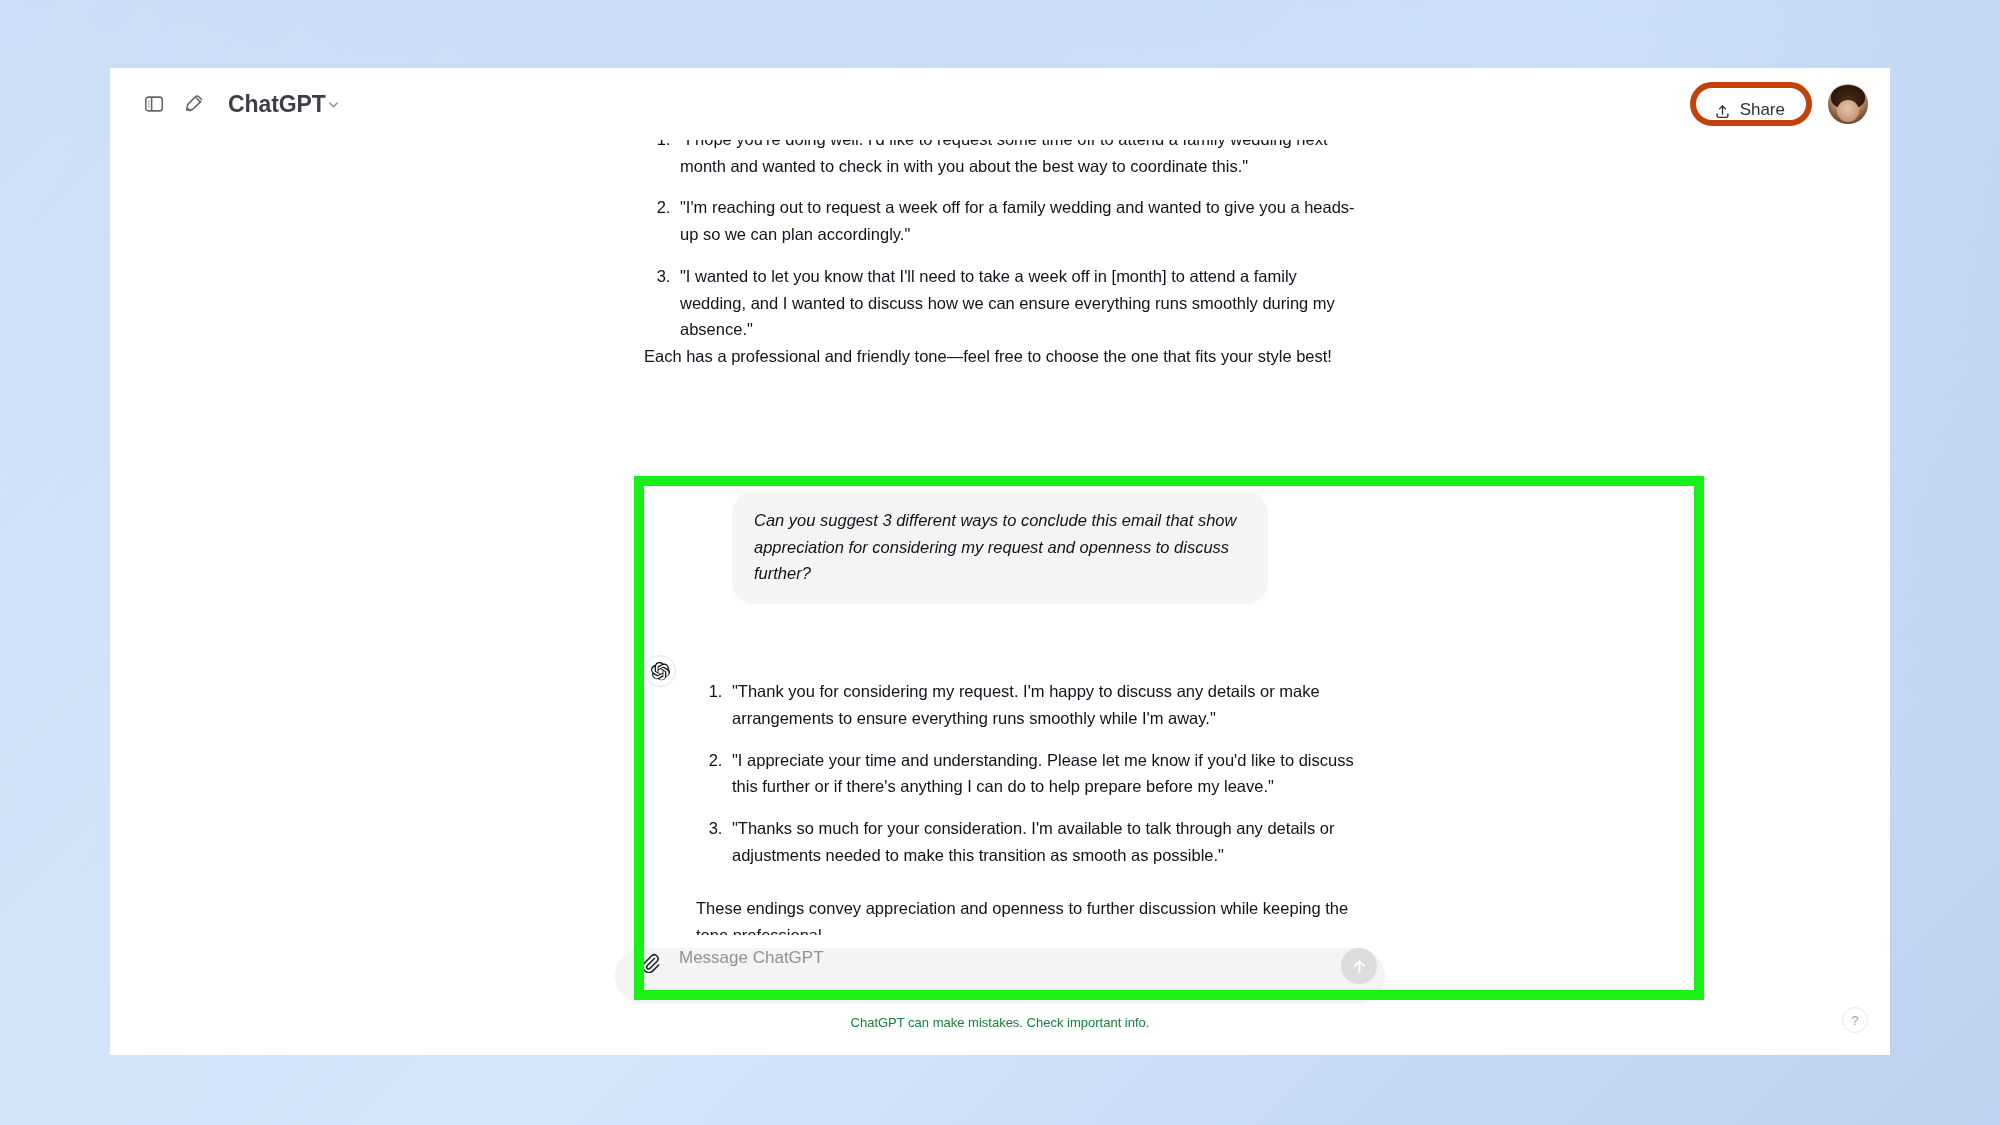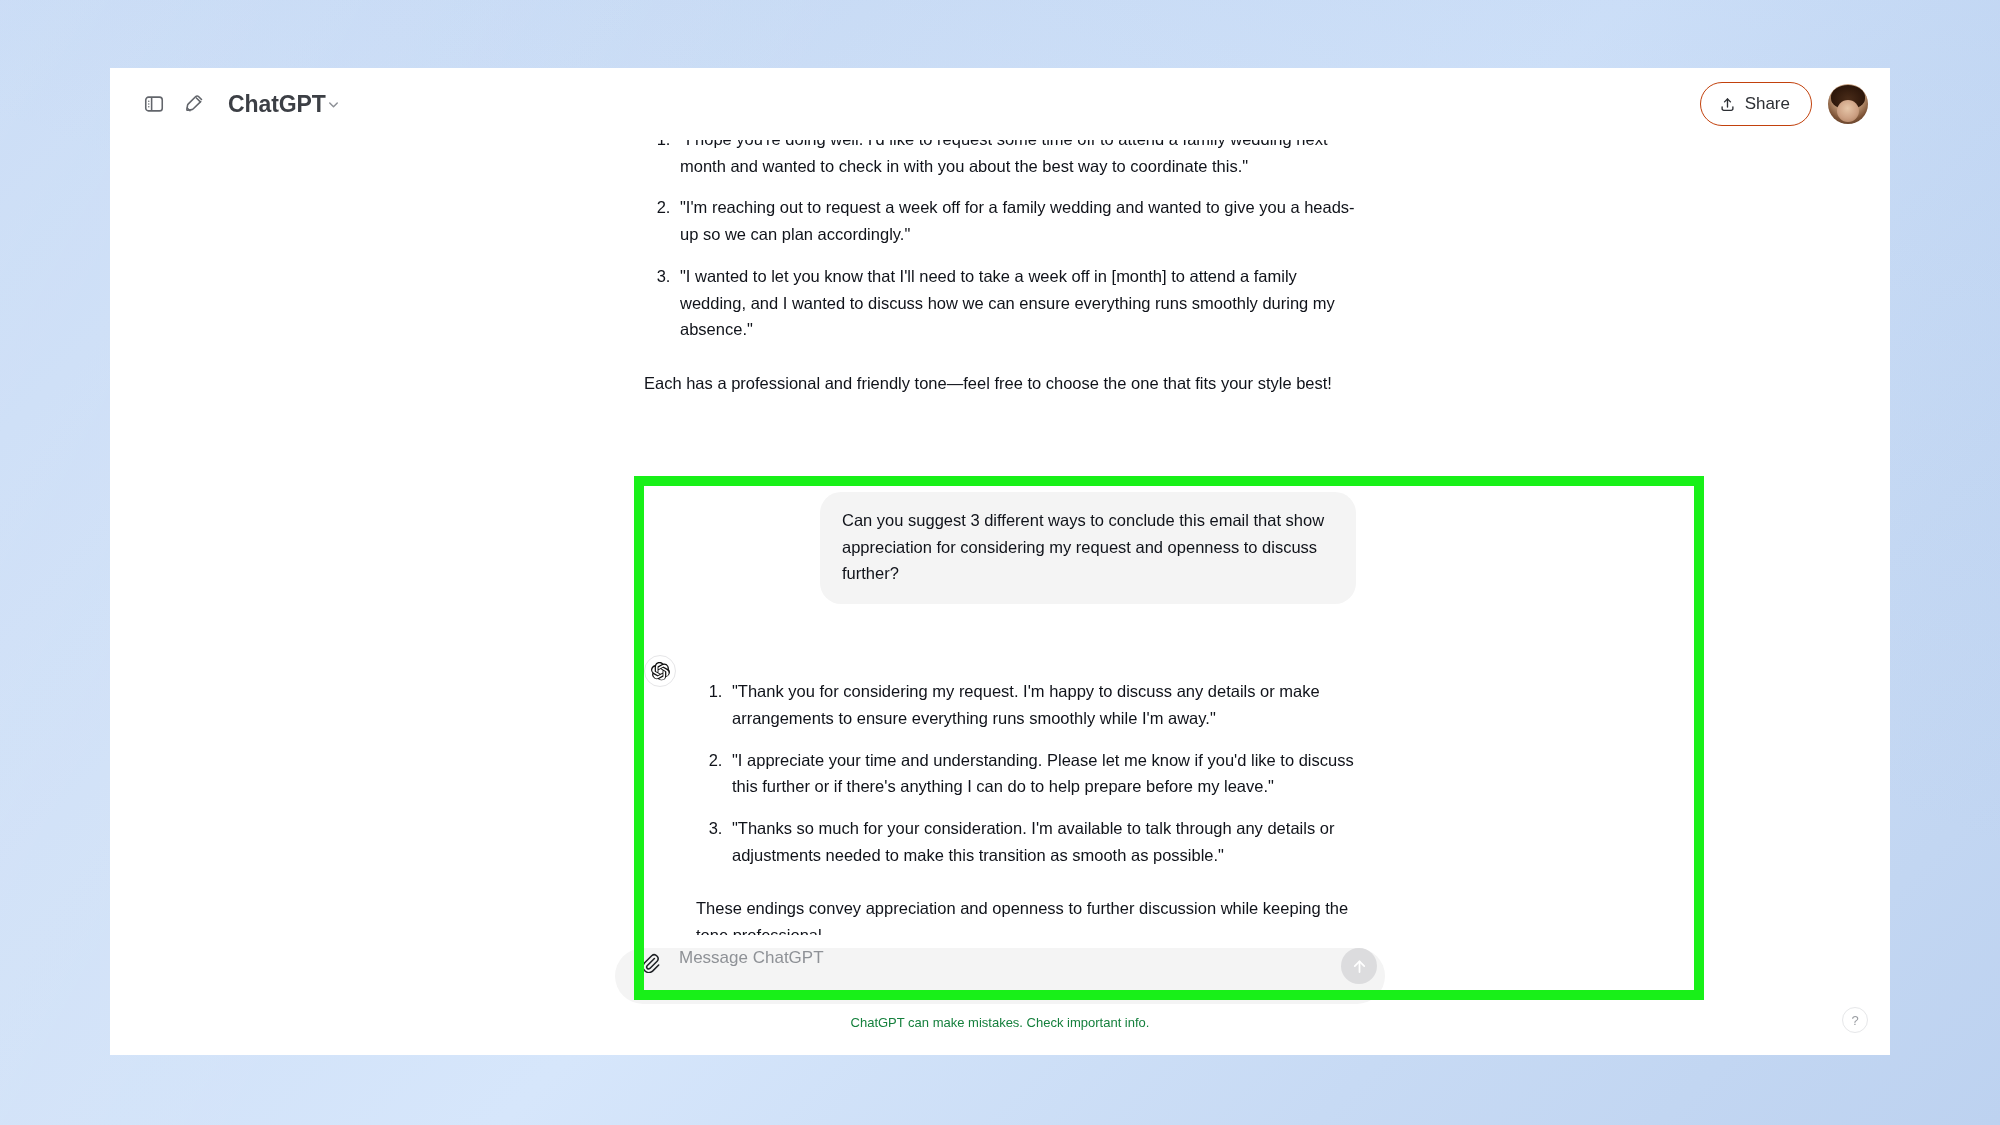--- a/index.html
+++ b/index.html
@@ -65,25 +65,25 @@
     font-weight: 600;
     color: #3c3f45;
     letter-spacing: -0.1px;
   }
   .topbar-title .chev { color: #8d9096; display: flex; }
 
   .topbar-spacer { flex: 1 1 auto; }
 
   .share-btn {
     display: flex;
-    align-items: center;
+    align-items: flex-end;
     gap: 9px;
     height: 44px;
     padding: 0 21px 0 18px;
-    border: 1px solid #c2410c;
+    border: 6px solid #c2410c;
     border-radius: 22px;
     background: #fff;
     font-size: 17px;
     font-weight: 500;
     color: #2c2f34;
   }
   .share-btn .up-ico { display: flex; color: #2c2f34; }
 
   .avatar {
     width: 40px; height: 40px;
@@ -154,21 +154,21 @@
     color: #10131a;
   }
 
   
   .prev-msg {
     position: absolute;
     left: 0;
     top: -14px;
     width: 712px;
   }
-  .prev-msg .para { margin-top: 27px; }
+  .prev-msg .para { }
 
   
   .highlight-box {
     position: absolute;
     left: 524px;
     top: 408px;
     width: 1070px;
     height: 524px;
     border: 10px solid #18f018;
     background: transparent;
@@ -179,21 +179,22 @@
   .turn-wrap {
     position: absolute;
     left: 0;
     top: 352px;
     width: 712px;
   }
 
   
   .user-row {
     display: flex;
-    justify-content: flex-end;
+    justify-content: center;
+    font-style: italic;
   }
   .user-bubble {
     max-width: 536px;
     background: #f4f4f4;
     border-radius: 21px;
     padding: 15px 22px 17px 22px;
     font-size: 16.5px;
     line-height: 1.62;
     color: #10131a;
   }

